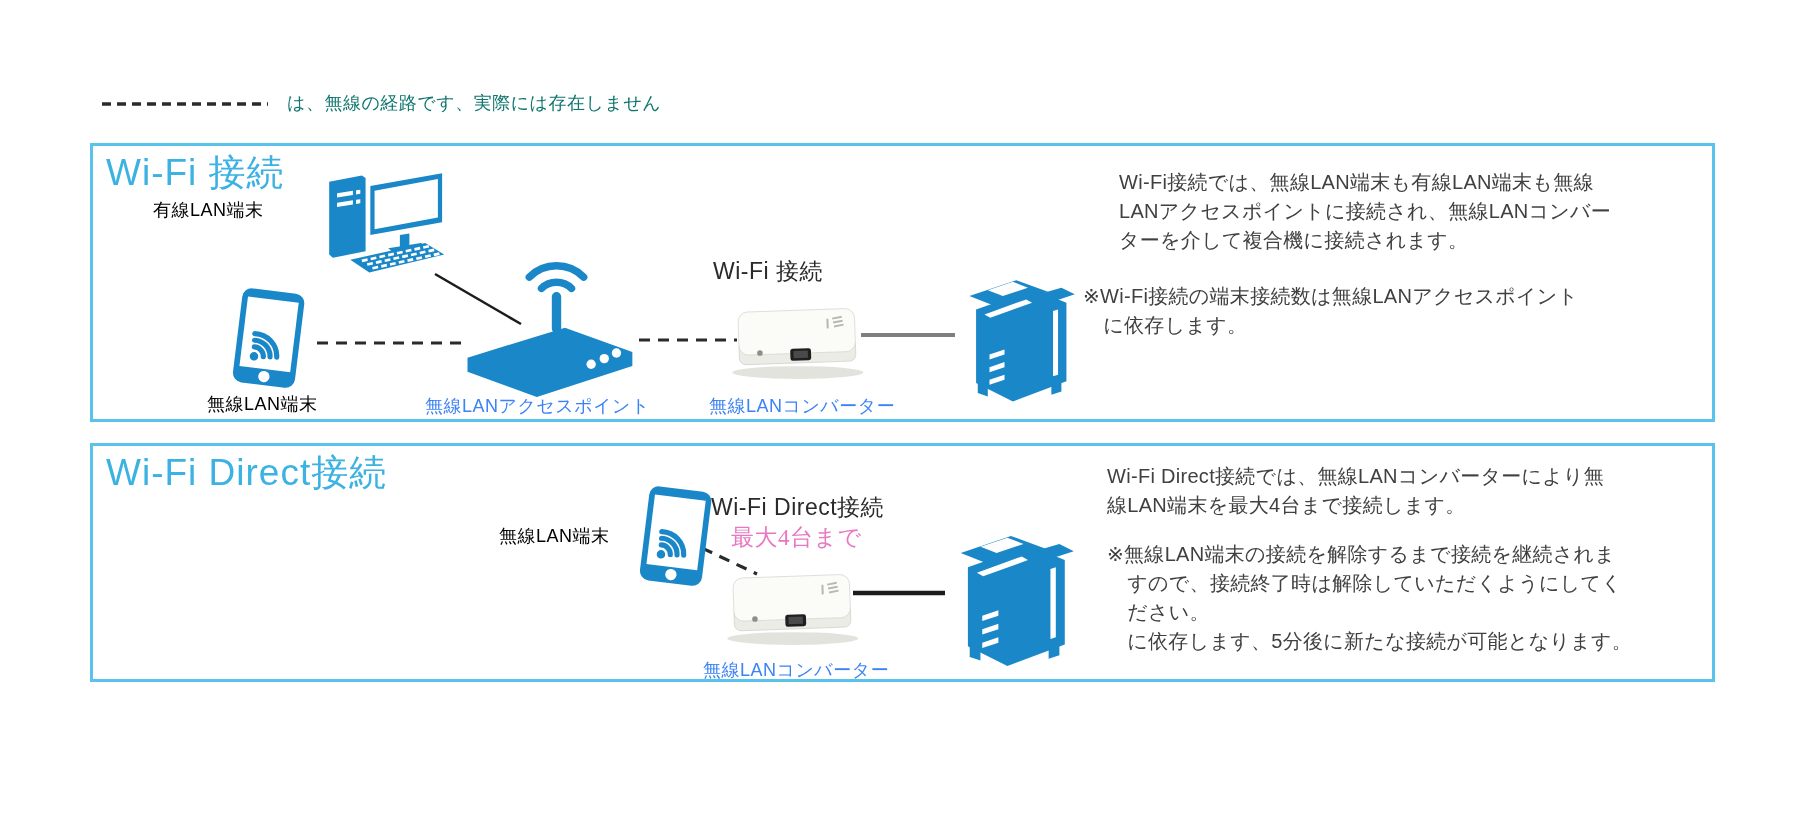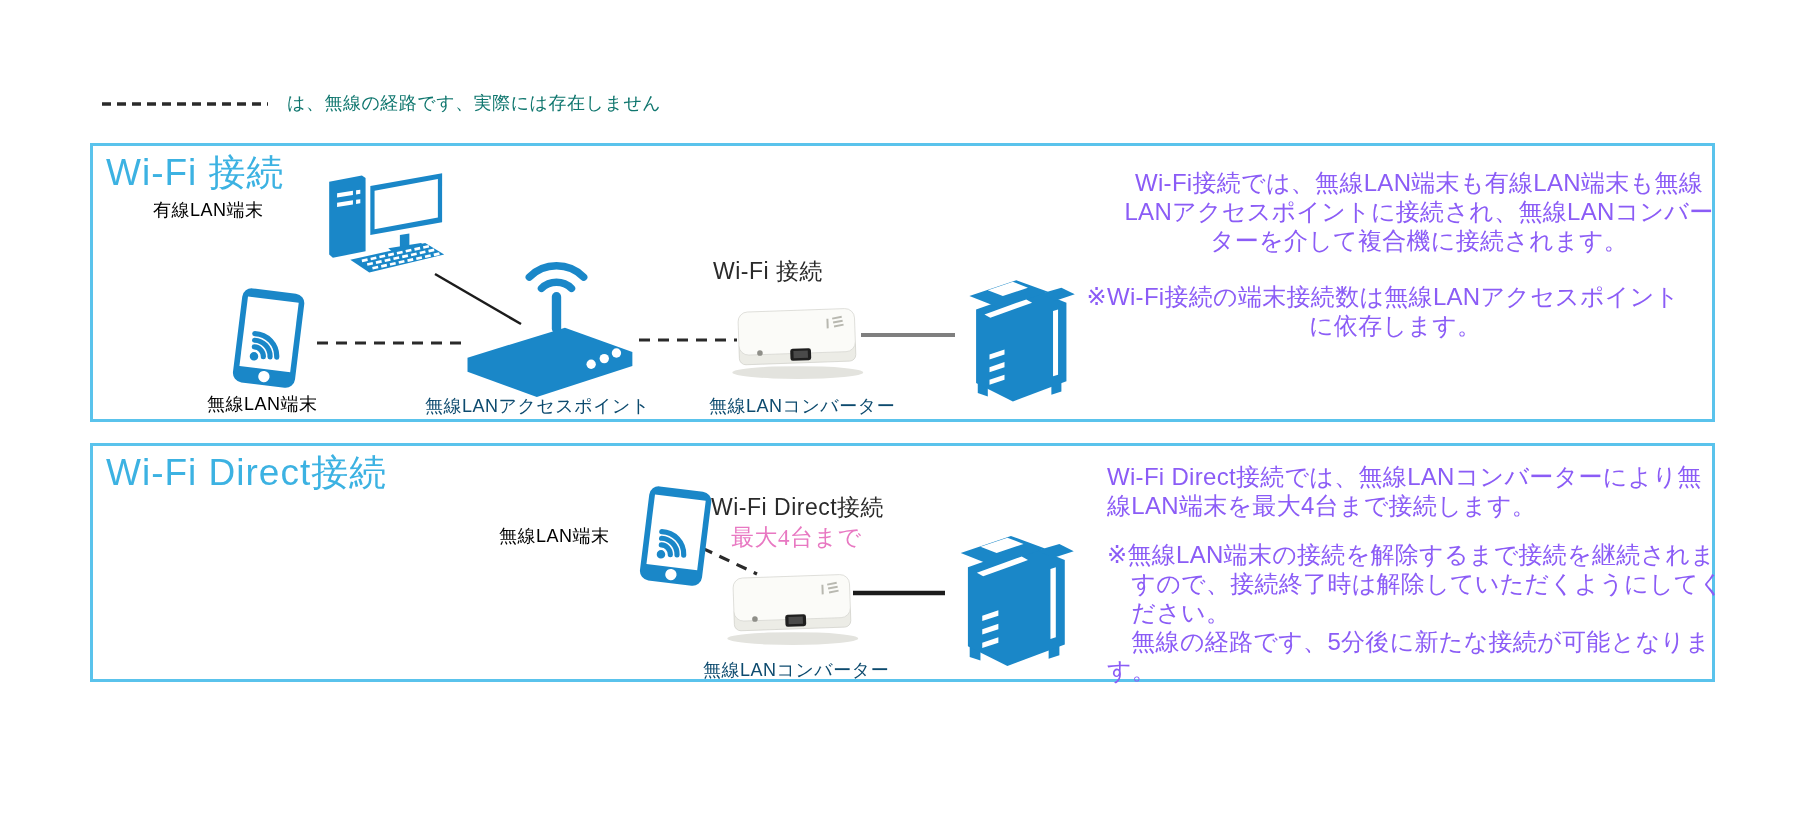--- a/index.html
+++ b/index.html
@@ -6,28 +6,28 @@
   body{
     width:1820px;height:827px;position:relative;background:#ffffff;
     font-family:"Liberation Sans","DejaVu Sans",sans-serif;
     color:#2e2e2e;overflow:hidden;
   }
   .abs{position:absolute;}
   
   .legend-text{position:absolute;left:287px;top:91px;font-size:18px;color:#0f766e;letter-spacing:.5px;}
   
   .panel{position:absolute;left:90px;width:1625px;background:#fff;border:3px solid #5ac3ec;box-sizing:border-box;}
-  #panel-wifi{top:143px;height:279px;text-align:center;}
+  #panel-wifi{top:143px;height:279px;}
   #panel-wifi-direct{top:443px;height:239px;padding-left:17px;}
   .panel-title{position:absolute;left:13px;top:2px;font-size:37px;color:#3cb2e2;font-weight:400;letter-spacing:1px;white-space:nowrap;}
   .dev-label{position:absolute;font-size:18px;color:#000000;white-space:nowrap;letter-spacing:.5px;}
-  .dev-label.blue{color:#0c4a6e;}
+  .dev-label.blue{color:#3b82f6;}
   .mid-label{position:absolute;font-size:23px;color:#2a2a2a;white-space:nowrap;letter-spacing:.5px;}
   .mid-label.pink{color:#e878c2;font-family:Liberation Serif, serif;}
-  .desc{position:absolute;font-size:24px;line-height:29px;color:#8b5cf6;white-space:pre-wrap;letter-spacing:.3px;}
+  .desc{position:absolute;font-size:20px;line-height:29px;color:#404040;white-space:pre-wrap;letter-spacing:.3px;}
   svg.icon{position:absolute;overflow:visible;}
   svg.lines{position:absolute;left:0;top:0;pointer-events:none;}
 </style>
 </head>
 <body>
 
 <svg class="abs" style="left:100px;top:99px;" width="170" height="10" viewBox="0 0 170 10">
   <line x1="2" y1="5" x2="168" y2="5" stroke="#2a2a2a" stroke-width="3.5" stroke-dasharray="9 6"></line>
 </svg>
 <div class="legend-text">は、無線の経路です、実際には存在しません</div>
@@ -193,14 +193,14 @@
     <polygon points="46,116 64,110 64,116 46,122" fill="#fff"></polygon>
     <polygon points="46,131 64,125 64,131 46,137" fill="#fff"></polygon>
     <polygon points="46,146 64,140 64,146 46,152" fill="#fff"></polygon>
   </svg>
 
   <div class="desc" style="left:1014px;top:16px;width:620px;">Wi-Fi Direct接続では、無線LANコンバーターにより無
 線LAN端末を最大4台まで接続します。</div>
   <div class="desc" style="left:1014px;top:94px;width:620px;">※無線LAN端末の接続を解除するまで接続を継続されま
 　すので、接続終了時は解除していただくようにしてく
 　ださい。
-　無線の経路です、5分後に新たな接続が可能となります。</div>
+　に依存します、5分後に新たな接続が可能となります。</div>
 </div>
 
 </body></html>

